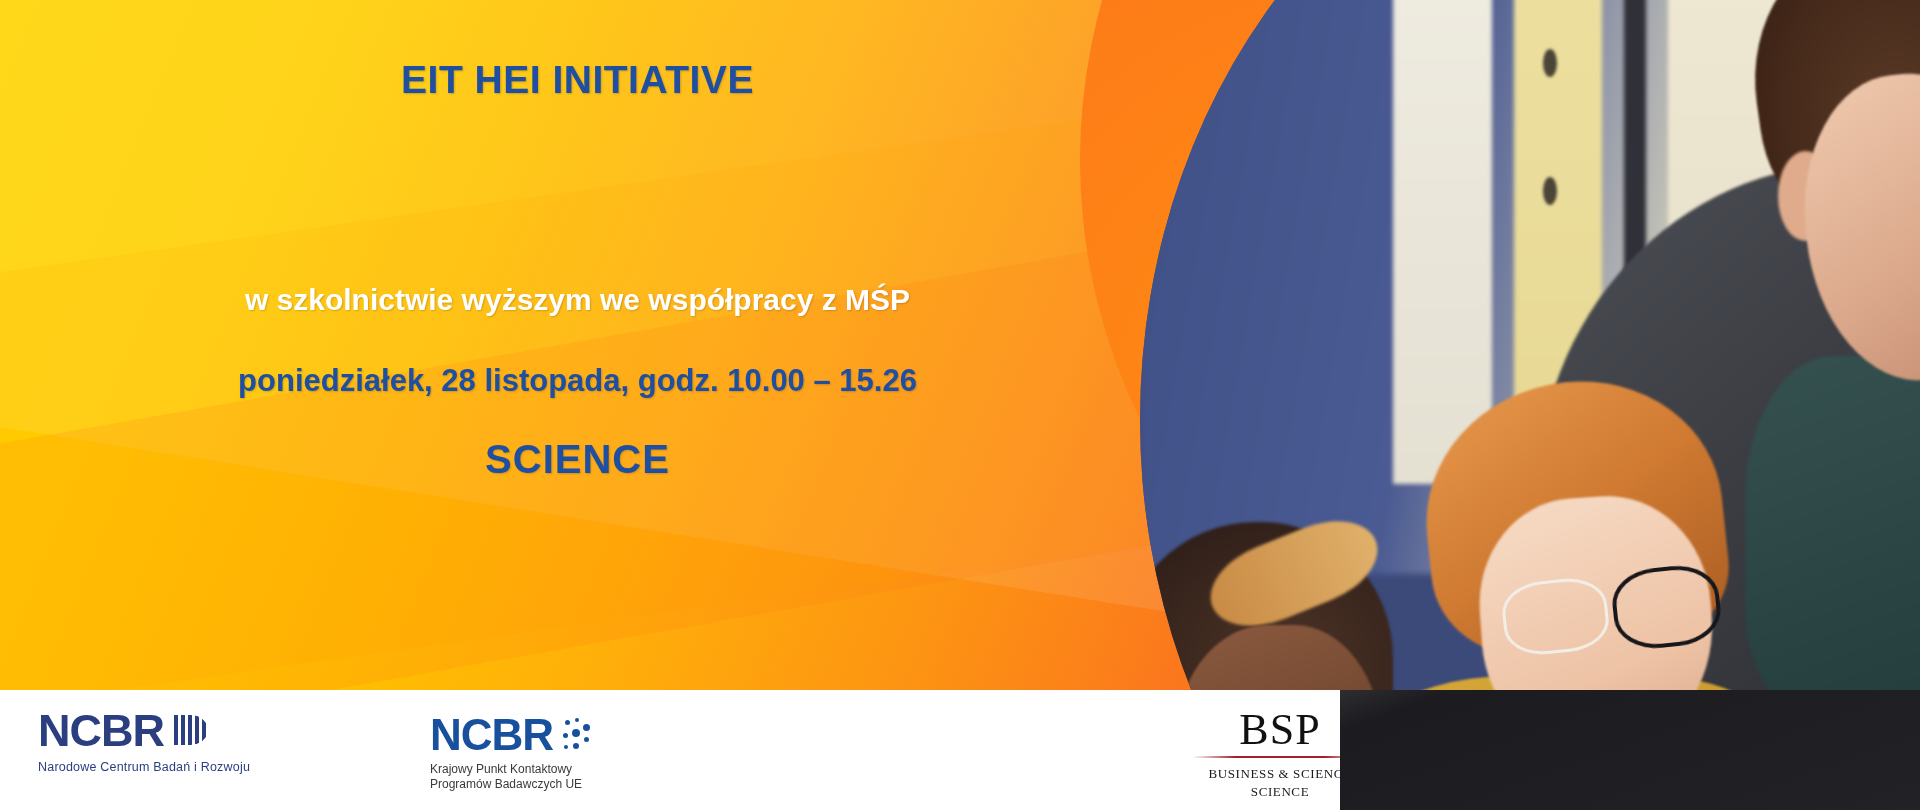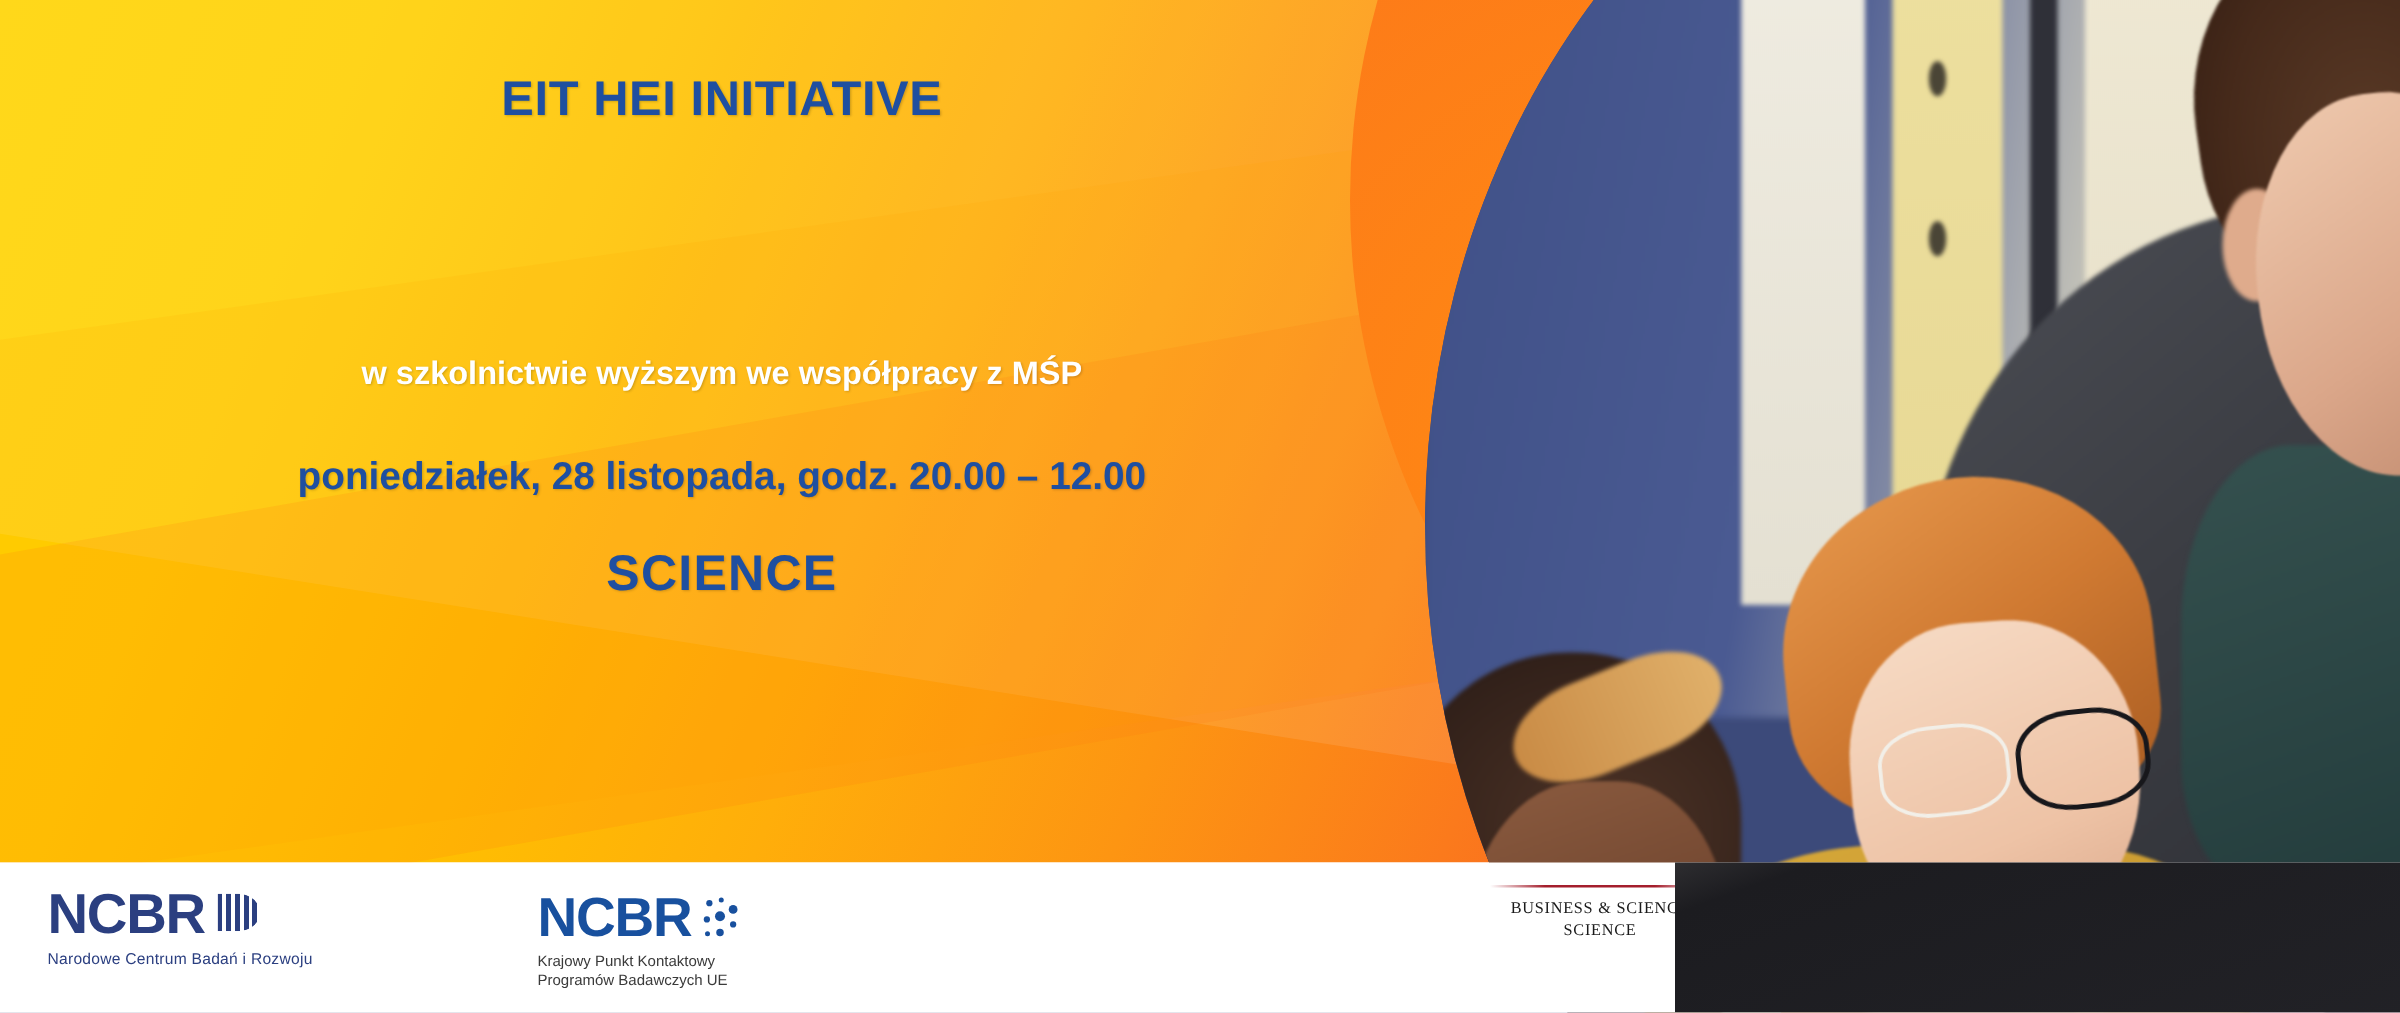--- a/index.html
+++ b/index.html
@@ -280,21 +280,21 @@
     font-size: 30px;
     font-weight: bold;
     color: #ffffff;
     text-shadow: 1px 1px 2px rgba(0,0,0,0.18);
   }
   .sub-line2 {
     position: absolute;
     left: 0; top: 283px;
     width: 1155px;
     text-align: center;
-    font-size: 26px;
+    font-size: 30px;
     font-weight: bold;
     color: #ffffff;
     text-shadow: 1px 1px 2px rgba(0,0,0,0.18);
   }
   .datetime {
     position: absolute;
     left: 0; top: 363px;
     width: 1155px;
     text-align: center;
     font-size: 31px;
@@ -526,21 +526,21 @@
       <div class="ph-wom-earring"></div>
 
       <div class="ph-watch"></div>
 
     </div>
   </div>
 
   <div class="text-block">
     <div class="title-en">EIT HEI INITIATIVE</div>
     <div class="sub-line2">w szkolnictwie wyższym we współpracy z MŚP</div>
-    <div class="datetime">poniedziałek, 28 listopada, godz. 20.00 – 12.00</div>
+    <div class="datetime">poniedziałek, 28 listopada, godz. 10.00 – 15.26</div>
     <div class="webinar">SCIENCE</div>
   </div>
 
   <div class="footer">
 
     <div class="logo" id="logo-ncbr-main">
       <div>
         <span class="ncbr-word">NCBR</span>
         <span class="ncbr-mark-striped"></span>
       </div>
@@ -562,20 +562,21 @@
         </span>
       </div>
       <div class="kpk-tag">
         <div>Krajowy Punkt Kontaktowy</div>
         <div>Programów Badawczych UE</div>
       </div>
     </div>
 
 
     <div class="logo" id="logo-bsp">
+      <div class="bsp-word">BSP</div>
       <div class="bsp-rule"></div>
       <div class="bsp-sub1">BUSINESS &amp; SCIENCE</div>
       <div class="bsp-sub2">SCIENCE</div>
     </div>
 
   </div>
 
   <div class="footer-photo-mask">
     <div style="position:absolute; left:-200px; top:-810px; width:1100px; height:1280px; border-radius:50%; overflow:hidden;">
       <div style="position:absolute; inset:0; background:linear-gradient(160deg,#e6e3dc 0%,#cfcbc3 30%,#1c1c20 55%,#2a2a30 100%);"></div>

